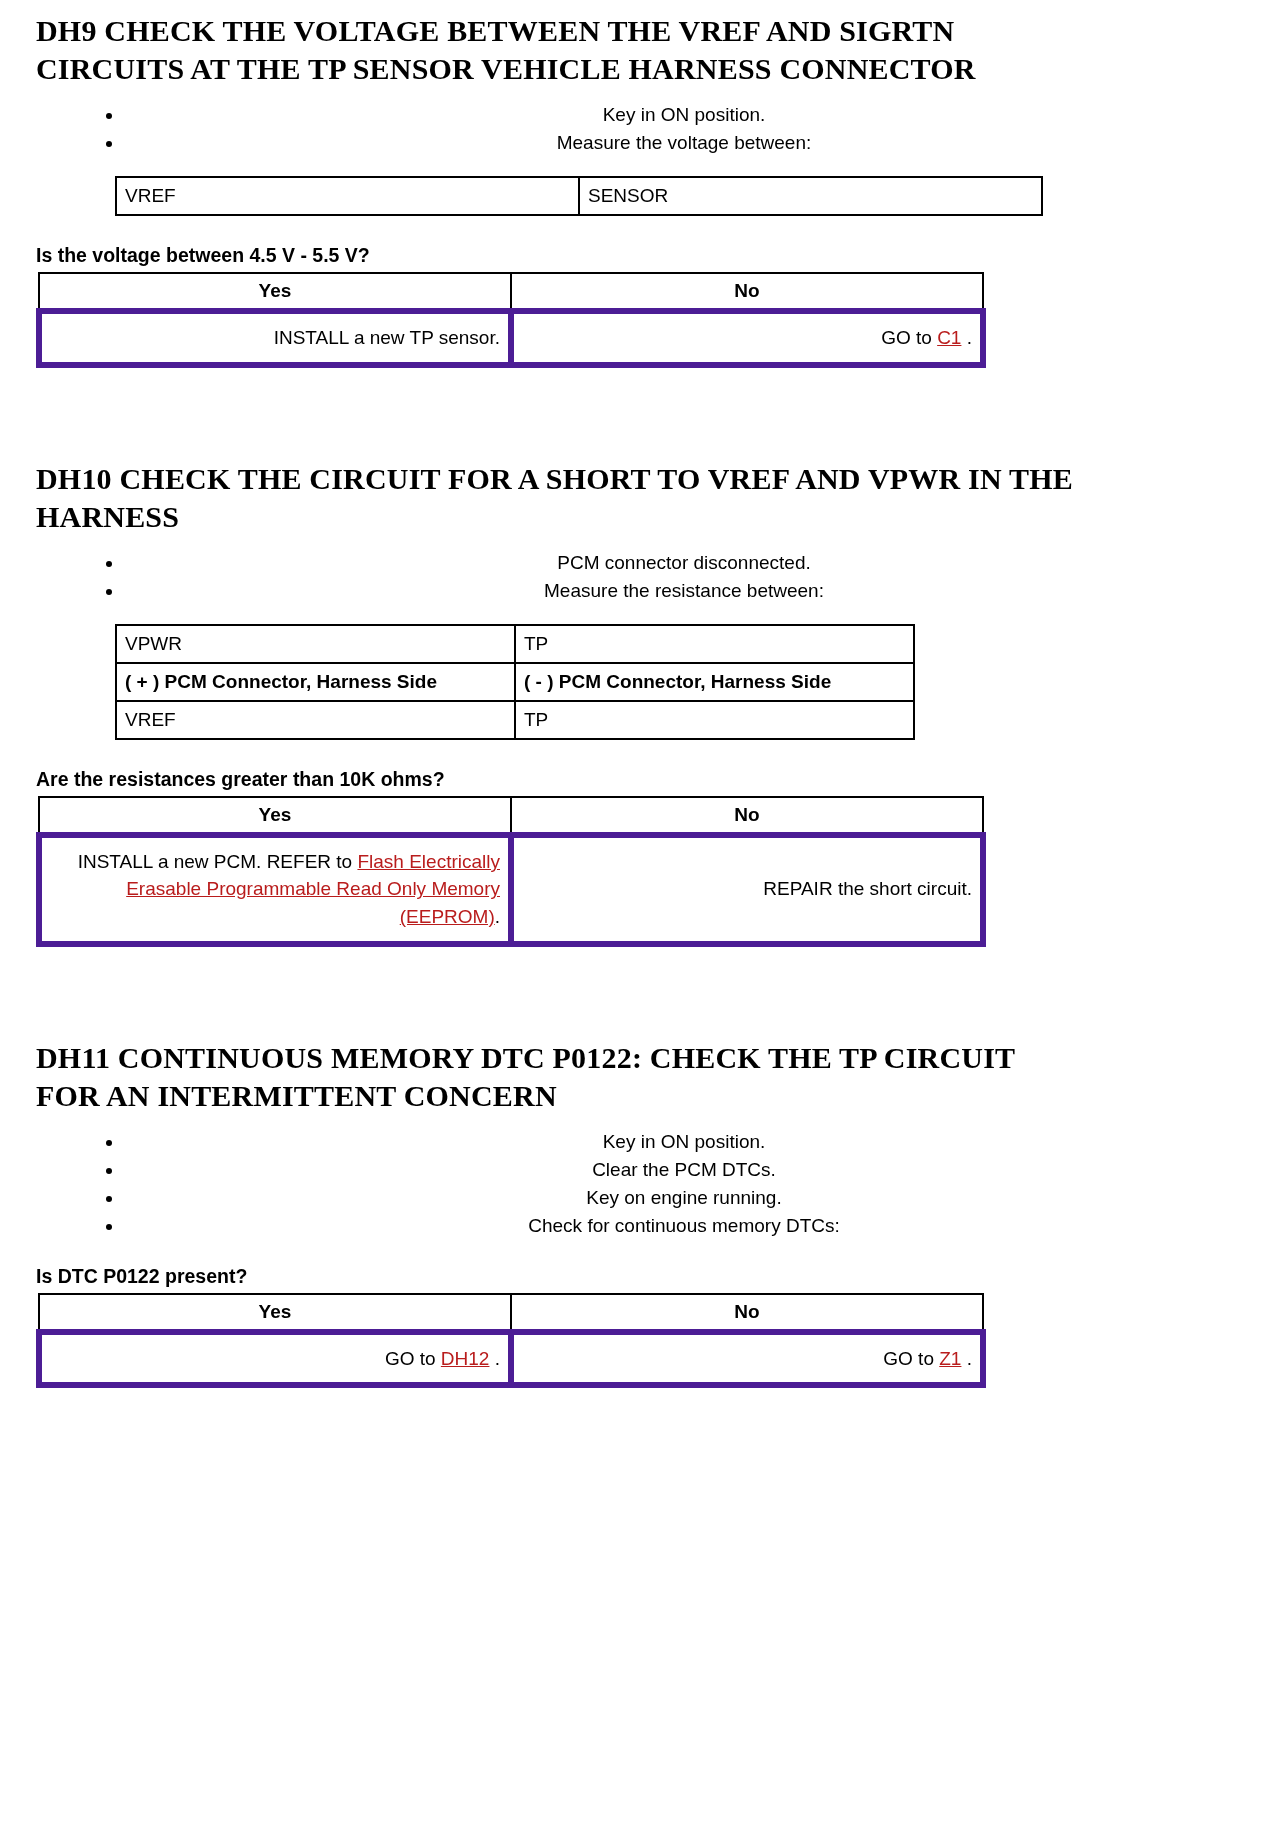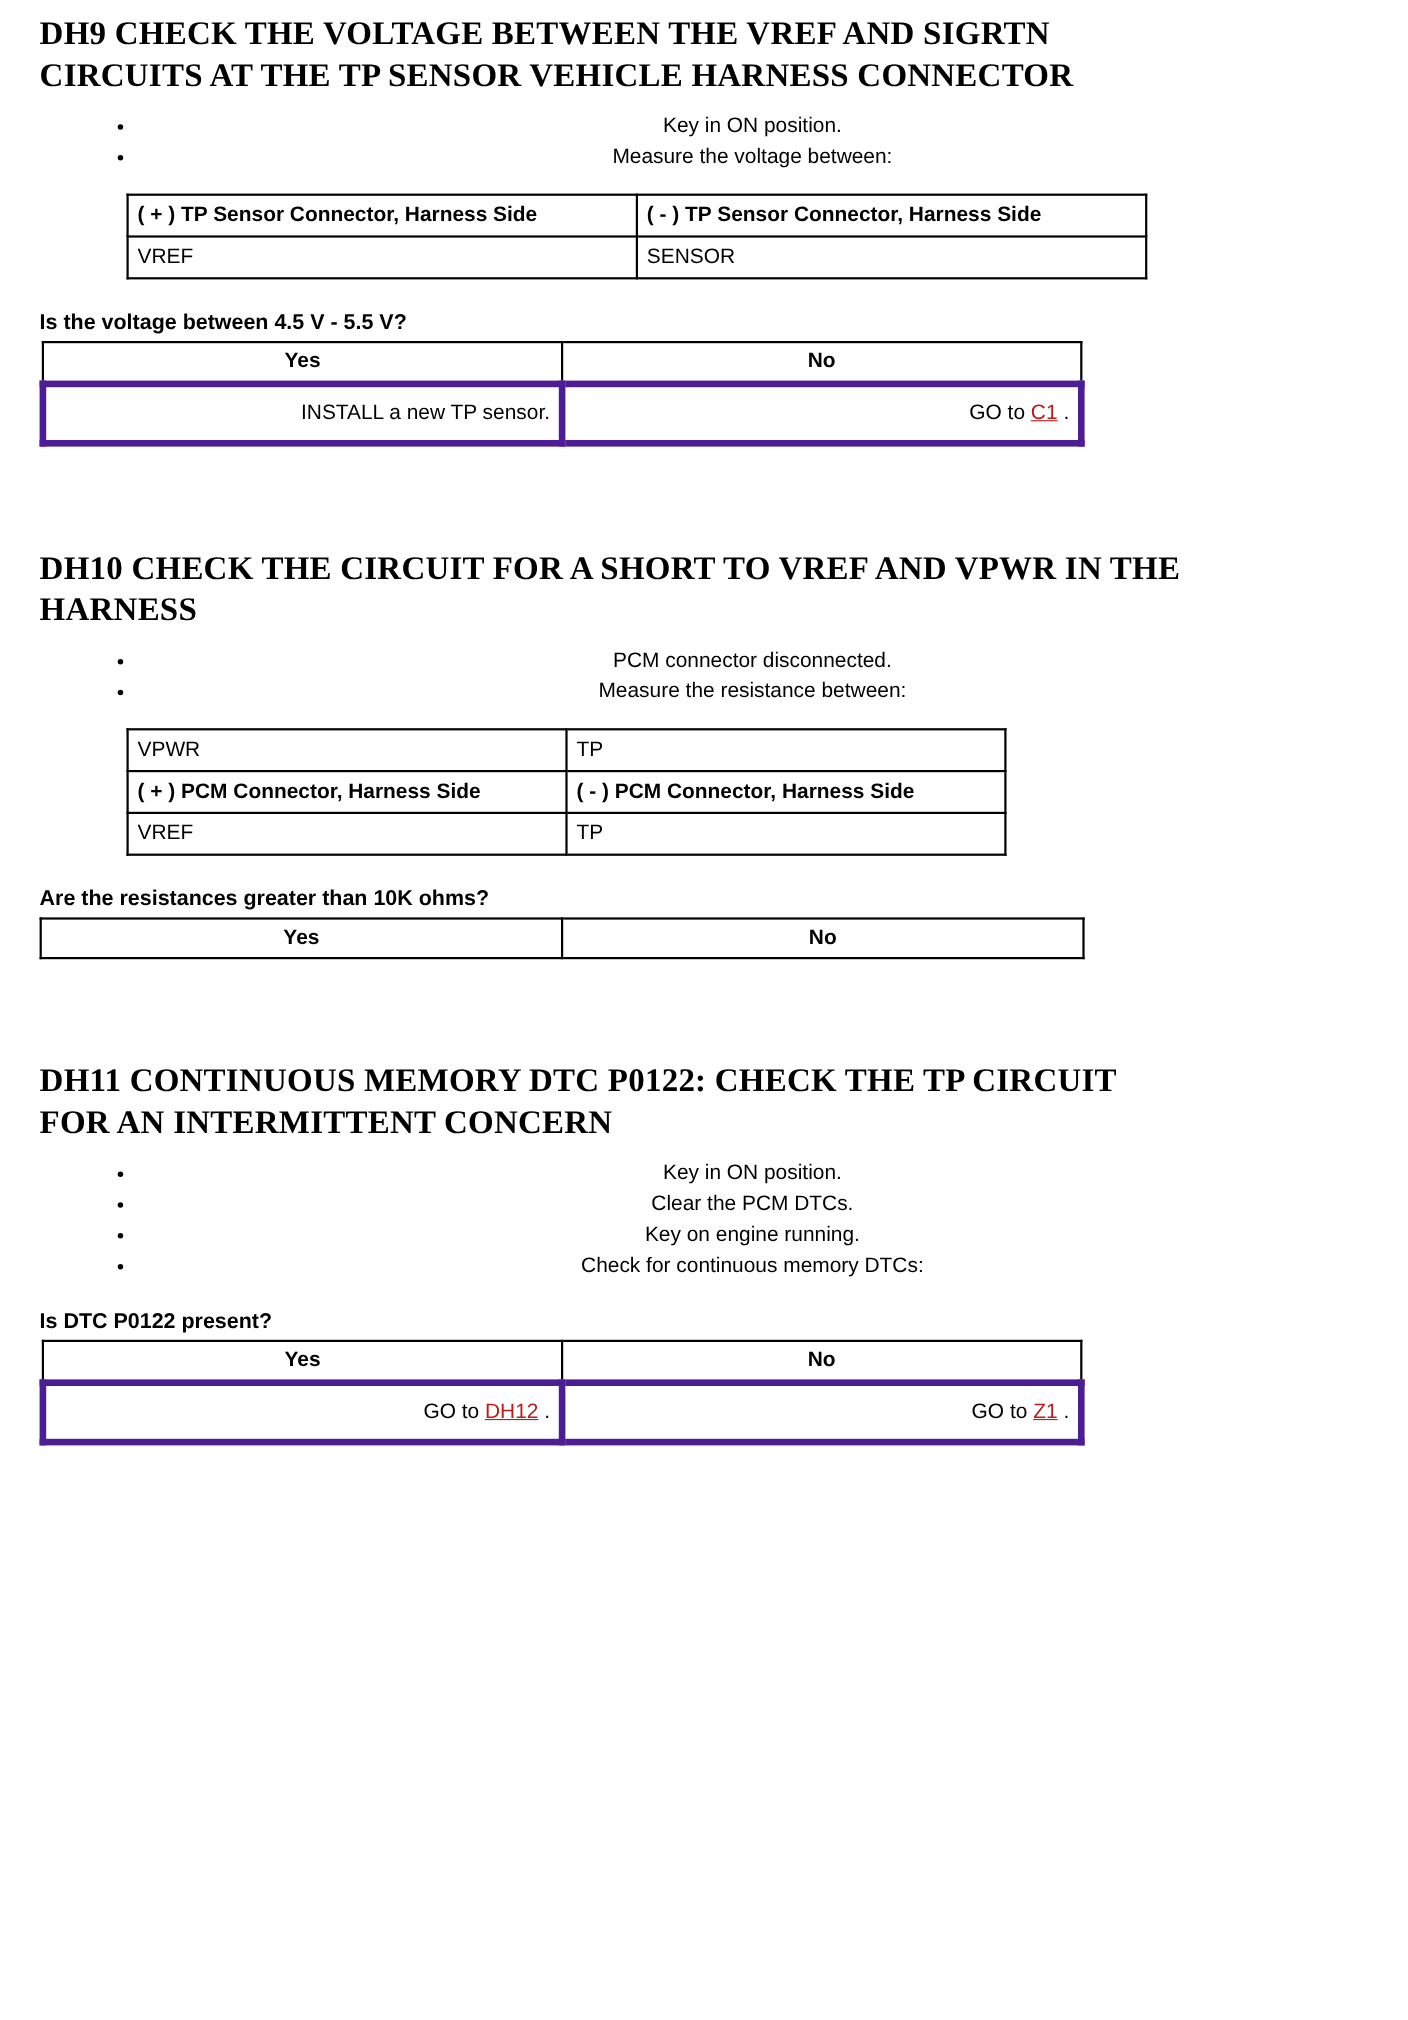--- a/index.html
+++ b/index.html
@@ -87,24 +87,20 @@
   <section class="section">
     <h1 class="section-title">DH9 CHECK THE VOLTAGE BETWEEN THE VREF AND SIGRTN CIRCUITS AT THE TP SENSOR VEHICLE HARNESS CONNECTOR</h1>
 
     <ul class="bullets">
       <li>Key in ON position.</li>
       <li>Measure the voltage between:</li>
     </ul>
 
     <table class="measure-table t-dh9">
       <tbody>
-          <tr>
-        <th>( + ) TP Sensor Connector, Harness Side</th>
-        <th>( - ) TP Sensor Connector, Harness Side</th>
-      </tr>
       <tr>
         <td>VREF</td>
         <td>SENSOR</td>
       </tr>
     </tbody>
       </table>
 
     <p class="question">Is the voltage between 4.5 V - 5.5 V?</p>
 
     <table class="decision-table">
@@ -147,20 +143,24 @@
       </table>
 
     <p class="question">Are the resistances greater than 10K ohms?</p>
 
     <table class="decision-table">
       <tbody>
           <tr>
         <th>Yes</th>
         <th>No</th>
       </tr>
+      <tr>
+        <td><span>INSTALL a new PCM. REFER to </span><span class="doc-link">Flash Electrically Erasable Programmable Read Only Memory (EEPROM)</span><span>.</span></td>
+        <td><span>REPAIR the short circuit.</span></td>
+      </tr>
     </tbody>
       </table>
   </section>
 
   <section class="section">
     <h1 class="section-title">DH11 CONTINUOUS MEMORY DTC P0122: CHECK THE TP CIRCUIT FOR AN INTERMITTENT CONCERN</h1>
 
     <ul class="bullets">
       <li>Key in ON position.</li>
       <li>Clear the PCM DTCs.</li>

